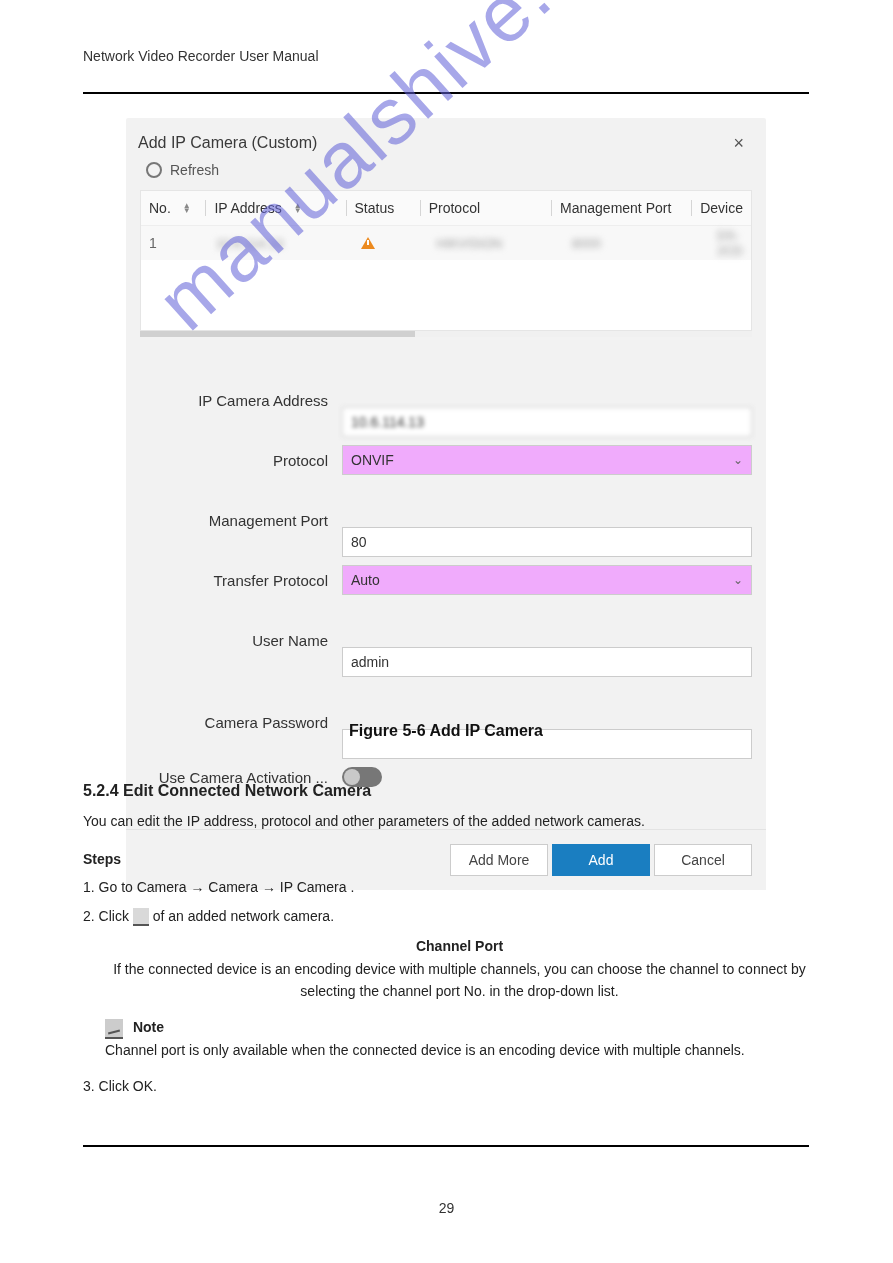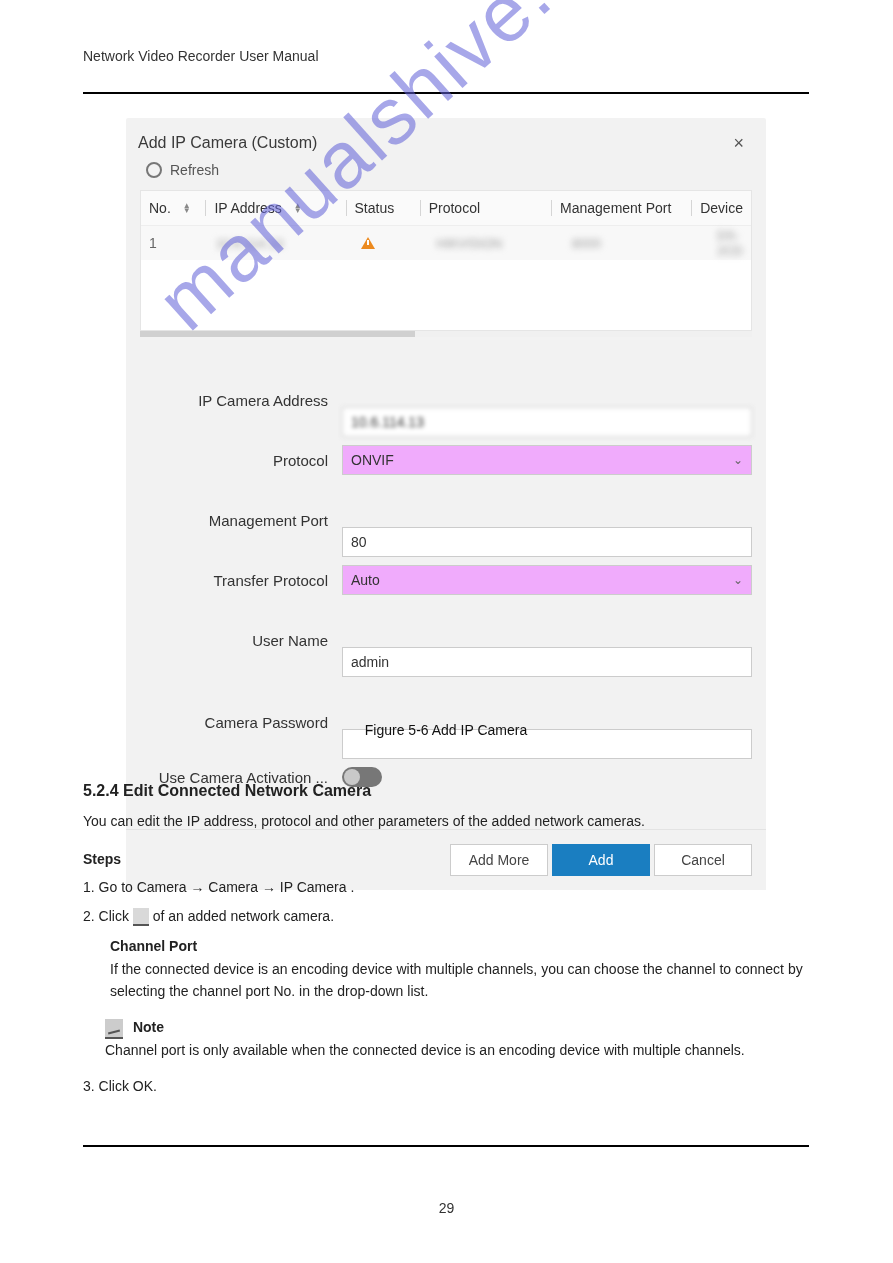--- a/index.html
+++ b/index.html
@@ -38,21 +38,21 @@
   .toggle{width:40px;height:20px;border-radius:11px;background:#777;position:relative;}
   .toggle .knob{position:absolute;left:2px;top:2px;width:16px;height:16px;border-radius:50%;background:#c9c9c9;}
   .blur-input{color:#bbb;filter:blur(2px);}
   
   .dlg-footer{border-top:1px solid #e3e3e3;padding:14px 14px;display:flex;justify-content:flex-end;gap:4px;background:#f2f2f2;margin-top:30px;}
   .btn{min-width:96px;height:30px;font-size:14px;border:1px solid #ccc;background:#fff;color:#444;display:flex;align-items:center;justify-content:center;cursor:pointer;}
   .btn.primary{background:#1a7ec1;color:#fff;border-color:#1a7ec1;}
   
   .wm{position:absolute;left:140px;top:280px;font-size:80px;font-weight:500;color:rgba(95,95,215,0.55);transform:rotate(-42deg);transform-origin:left top;letter-spacing:2px;pointer-events:none;white-space:nowrap;}
   
-  .caption{position:absolute;left:83px;width:726px;text-align:center;font-size:14px;font-weight:400;color:#111;}
+  .caption{position:absolute;left:83px;width:726px;text-align:center;font-size:16px;font-weight:700;color:#111;}
   .body-block{position:absolute;left:83px;width:726px;font-size:14px;color:#222;line-height:1.6;}
   .body-block .sub{font-weight:600;font-size:16px;margin:18px 0 6px 0;}
   .body-block .step{margin:6px 0;}
   .body-block .note{margin-top:14px;}
   .body-block .note .note-icon{display:inline-block;width:18px;height:18px;vertical-align:middle;background:#ccc;border-bottom:2px solid #555;margin-right:6px;position:relative;}
   .body-block .note .note-icon::after{content:"";position:absolute;left:3px;top:12px;width:12px;height:2px;background:#555;transform:rotate(-15deg);}
   .body-block .note-title{font-weight:600;}
   .pgnum{position:absolute;left:0;width:893px;top:1200px;text-align:center;font-size:14px;color:#333;}
 </style>
 </head>
@@ -177,21 +177,21 @@
   <div class="body-block" style="top:760px;">
     <div class="sub">5.2.4 Edit Connected Network Camera</div>
     <div>You can edit the IP address, protocol and other parameters of the added network cameras.</div>
     <div style="font-weight:600;margin-top:16px;">Steps</div>
     <div class="step">1. Go to Camera → Camera → IP Camera .</div>
     <div class="step">
       <span>2. Click </span>
       <span class="note-icon" style="display:inline-block;width:16px;height:16px;background:#d9d9d9;border-bottom:2px solid #555;vertical-align:middle;position:relative;"></span>
       <span> of an added network camera.</span>
     </div>
-    <div style="margin-left:27px;margin-top:8px;">
+    <div style="margin-left:27px;margin-top:8px;text-align:center;">
       <div style="font-weight:600;">Channel Port</div>
       <div>If the connected device is an encoding device with multiple channels, you can choose the channel to connect by selecting the channel port No. in the drop-down list.</div>
     </div>
     <div class="note" style="margin-left:22px;">
       <span class="note-icon"></span>
       <span class="note-title">Note</span>
       <div>Channel port is only available when the connected device is an encoding device with multiple channels.</div>
     </div>
     <div class="step" style="margin-top:14px;">3. Click OK.</div>
   </div>

